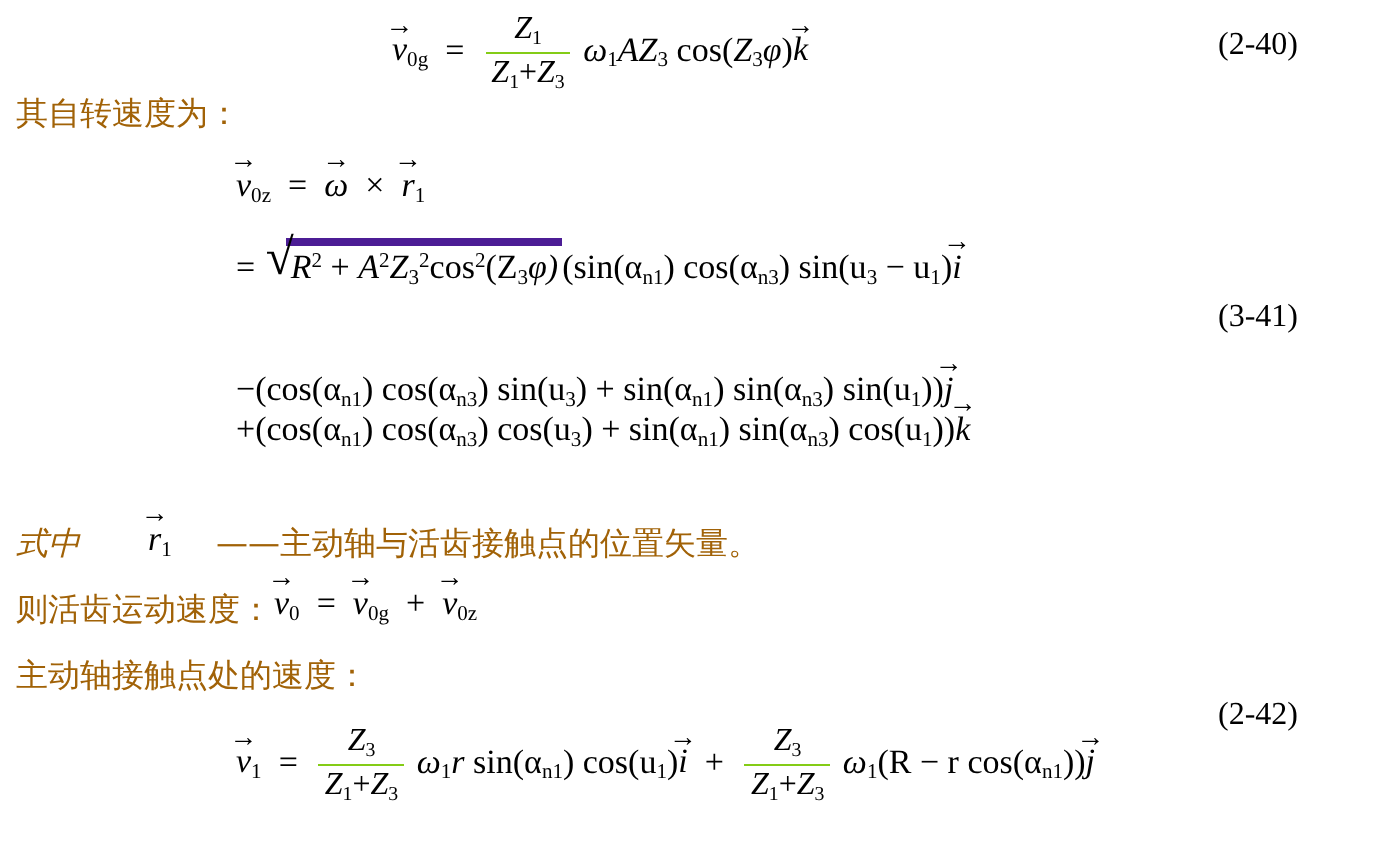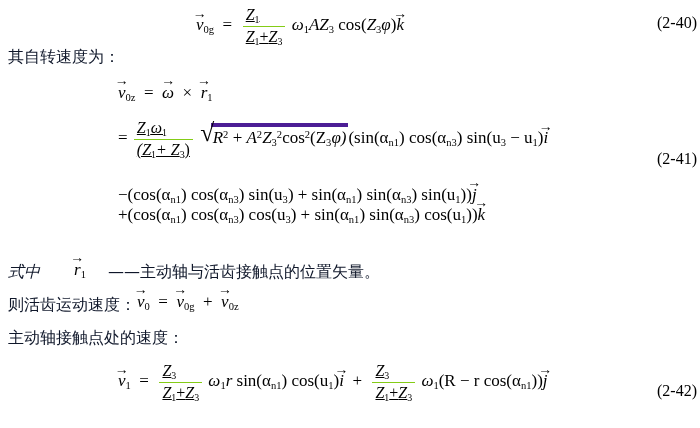--- a/index.html
+++ b/index.html
@@ -48,25 +48,24 @@
     vertical-align: -0.28em;
   }
   sup {
     font-size: 0.62em;
     font-style: normal;
     vertical-align: 0.52em;
   }
   .frac {
     display: inline-block;
     vertical-align: middle;
-    text-align: left;
+    text-align: center;
     line-height: 1.12;
     font-size: 0.94em;
     margin: 0 2px;
-    text-decoration: underline;
   }
   .frac .num {
     display: block;
     padding: 0 3px 1px 3px;
   }
   .frac .den {
     display: block;
     border-top: 1px solid #84cc16;
     padding: 1px 3px 0 3px;
   }
@@ -92,45 +91,44 @@
   }
 
   
   .abs { position: absolute; }
 
   .eqline { font-size: 17px; }
   .tagnum {
     font-family: "Liberation Serif", serif;
     font-style: normal;
     font-size: 16px;
-    margin-left: 48px;
   }
   .cntext {
     font-family: "DejaVu Sans", sans-serif;
     font-size: 16px;
-    color: #0f172a;
+    color: #a16207;
   }
 
   
   #eq240      { left: 196px; top: 6px; }
   #tag240     { left: 609px; top: 14px; }
   #line-zizhuan { left: 8px;  top: 47px; }
   #eq241-1    { left: 118px; top: 83px; }
   #eq241-2    { left: 118px; top: 119px; }
   #eq241-3    { left: 118px; top: 185px; }
   #eq241-4    { left: 118px; top: 205px; }
   #tag241     { left: 609px; top: 150px; }
   #line-shizhong-a { left: 8px; top: 262px; font-style: italic; }
   #line-shizhong-b { left: 74px; top: 260px; }
   #line-shizhong-c { left: 108px; top: 262px; }
   #line-zehuochi-a { left: 8px; top: 295px; }
   #line-zehuochi-b { left: 137px; top: 292px; }
   #line-zhudong { left: 8px; top: 328px; text-align: center; }
   #eq242      { left: 118px; top: 362px; }
-  #tag242     { left: 609px; top: 382px; }
+  #tag242     { left: 609px; top: 349px; }
 </style>
 </head>
 <body>
 
 <div class="page">
 
   <div class="abs math eqline" id="eq240">
     <span class="vec"><span class="arrow">→</span><span>v</span></span><sub>0g</sub>
     <span class="up">&nbsp;=&nbsp;</span>
     <span class="frac">
@@ -146,36 +144,32 @@
   <div class="abs math eqline" id="eq241-1">
     <span class="vec"><span class="arrow">→</span><span>v</span></span><sub>0z</sub>
     <span class="up">&nbsp;</span><span class="up">=</span><span class="up">&nbsp;</span>
     <span class="vec"><span class="arrow">→</span><span>ω</span></span>
     <span class="up">&nbsp;</span><span class="up">×</span><span class="up">&nbsp;</span>
     <span class="vec"><span class="arrow">→</span><span>r</span></span><sub>1</sub>
   </div>
 
   <div class="abs math eqline" id="eq241-2">
     <span class="up">=</span>
-    <span class="frac">
-      <span class="num"><span>Z</span><sub>1</sub><span>ω</span><sub>1</sub></span>
-      <span class="den"><span>(Z</span><sub>1</sub><span>+ Z</span><sub>3</sub><span class="up">)</span></span>
-    </span>
     <span class="sqrt"><span class="rad"><span>R</span><sup>2</sup>&nbsp;<span class="up">+</span>&nbsp;<span>A</span><sup>2</sup><span>Z</span><sub>3</sub><sup>2</sup><span class="up">cos</span><sup>2</sup><span class="up">(Z</span><sub>3</sub><span>φ)</span></span></span><span class="up">(sin(α</span><sub>n1</sub><span class="up">) cos(α</span><sub>n3</sub><span class="up">) sin(u</span><sub>3</sub><span class="up"> − u</span><sub>1</sub><span class="up">)</span><span class="vec"><span class="arrow">→</span><span>i</span></span>
   </div>
 
   <div class="abs math eqline" id="eq241-3">
     <span class="up">−(cos(α</span><sub>n1</sub><span class="up">) cos(α</span><sub>n3</sub><span class="up">) sin(u</span><sub>3</sub><span class="up">) + sin(α</span><sub>n1</sub><span class="up">) sin(α</span><sub>n3</sub><span class="up">) sin(u</span><sub>1</sub><span class="up">))</span><span class="vec"><span class="arrow">→</span><span>j</span></span>
   </div>
 
   <div class="abs math eqline" id="eq241-4">
     <span class="up">+(cos(α</span><sub>n1</sub><span class="up">) cos(α</span><sub>n3</sub><span class="up">) cos(u</span><sub>3</sub><span class="up">) + sin(α</span><sub>n1</sub><span class="up">) sin(α</span><sub>n3</sub><span class="up">) cos(u</span><sub>1</sub><span class="up">))</span><span class="vec"><span class="arrow">→</span><span>k</span></span>
   </div>
 
-  <div class="abs tagnum" id="tag241">(2-41)</div>
+  <div class="abs tagnum" id="tag241">(3-41)</div>
 
   <div class="abs cntext" id="line-shizhong-a">式中</div>
   <div class="abs math eqline" id="line-shizhong-b">
     <span class="vec"><span class="arrow">→</span><span>r</span></span><sub>1</sub>
   </div>
   <div class="abs cntext" id="line-zehuochi-a">则活齿运动速度：</div>
 
   <div class="abs cntext" id="line-shizhong-c">——主动轴与活齿接触点的位置矢量。</div>
   <div class="abs math eqline" id="line-zehuochi-b">
     <span class="vec"><span class="arrow">→</span><span>v</span></span><sub>0</sub>

